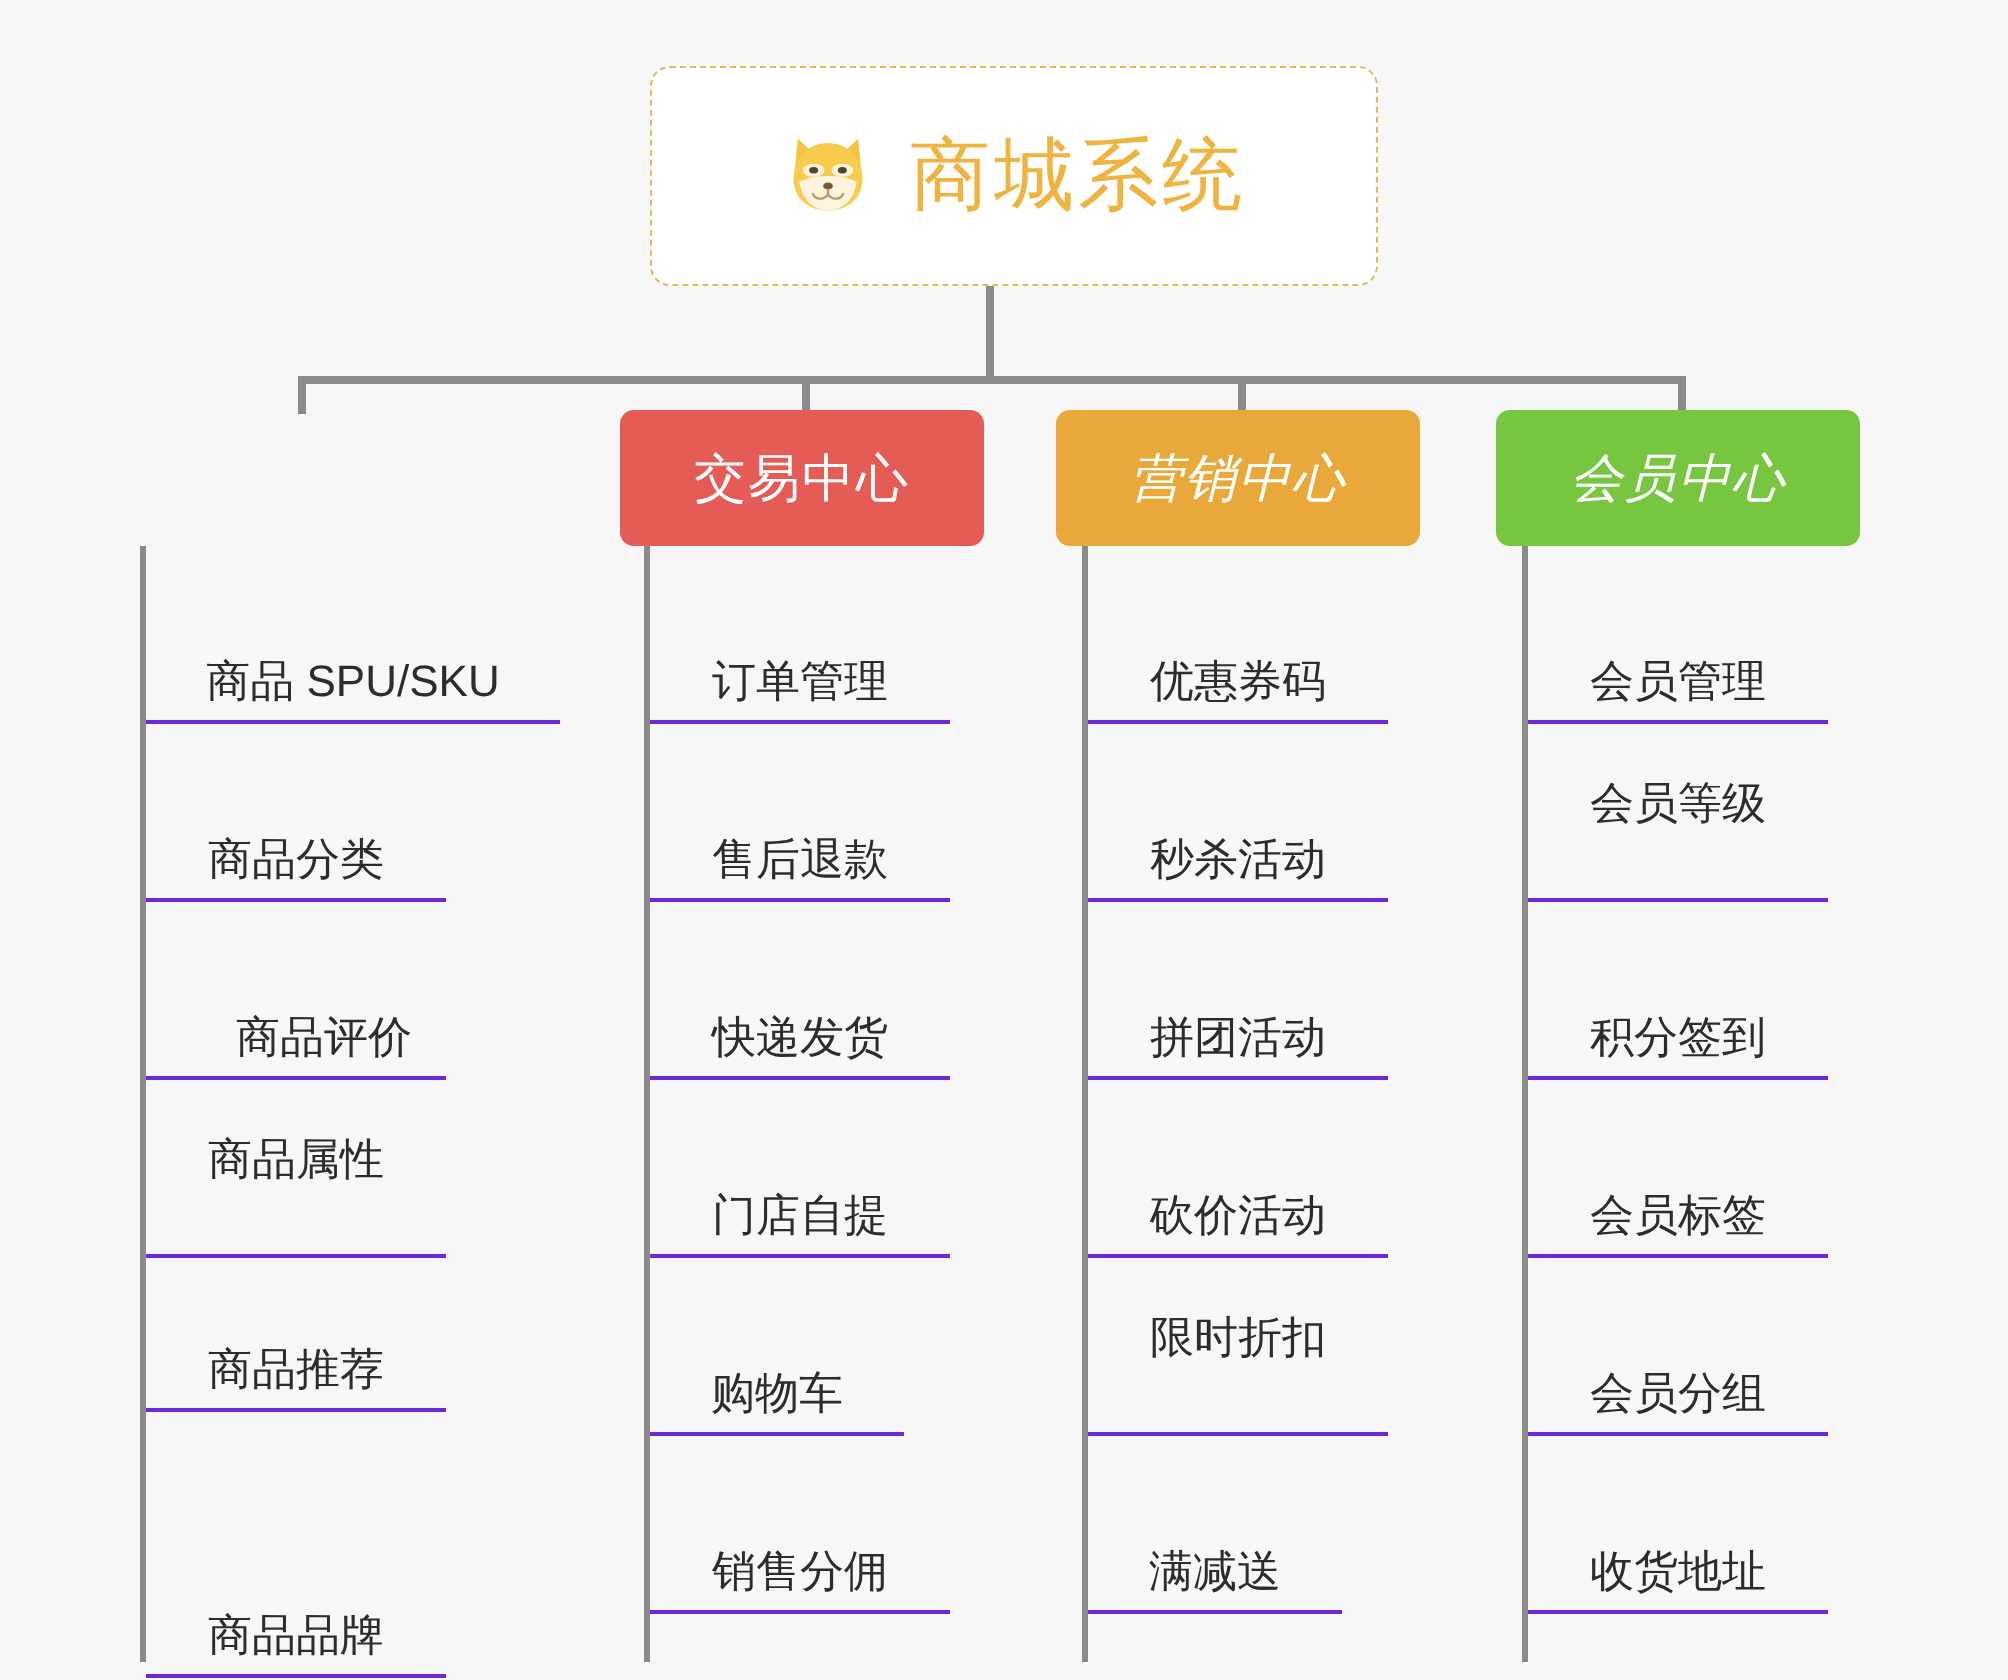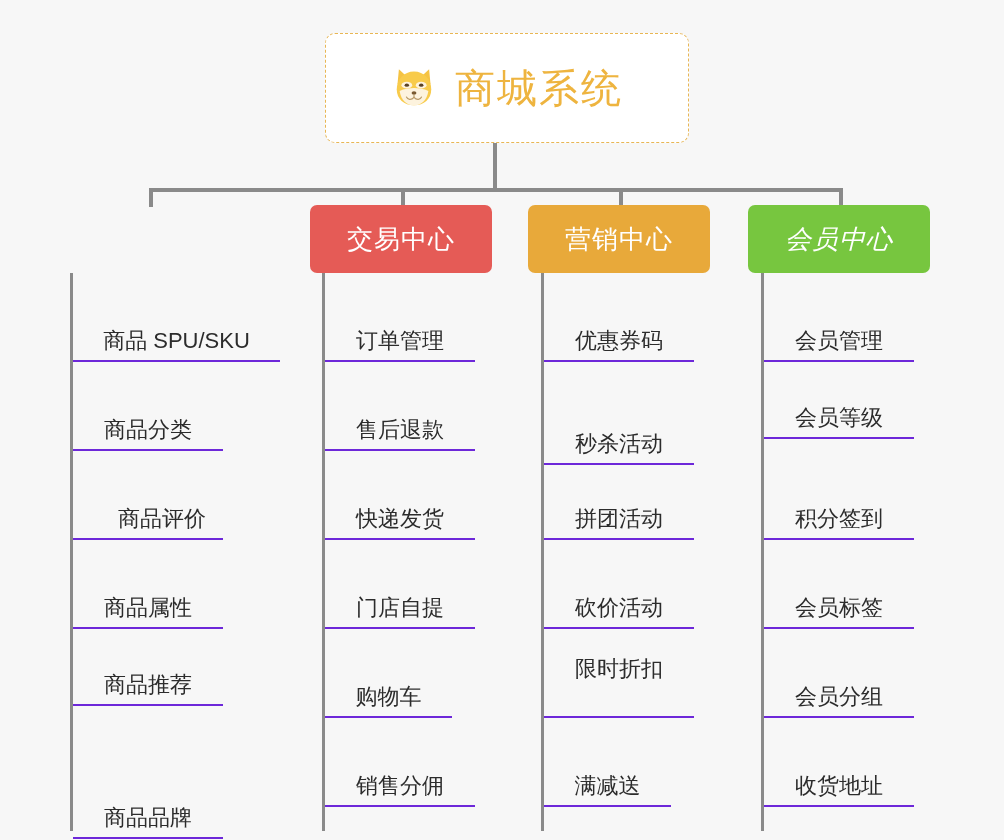--- a/index.html
+++ b/index.html
@@ -149,21 +149,21 @@
     <div class="leaf-spine" style="height:558px;"></div>
     <div class="leaf-item" style="top:0px; width:207px;">
       <span class="leaf-label">商品 SPU/SKU</span>
     </div>
     <div class="leaf-item" style="top:89px; width:150px;">
       <span class="leaf-label">商品分类</span>
     </div>
     <div class="leaf-item" style="top:178px; width:150px;padding-left:28px;">
       <span class="leaf-label">商品评价</span>
     </div>
-    <div class="leaf-item" style="top:267px; width:150px;">
+    <div class="leaf-item" style="top:267px; width:150px;align-items:center;">
       <span class="leaf-label">商品属性</span>
     </div>
     <div class="leaf-item" style="top:344px; width:150px;">
       <span class="leaf-label">商品推荐</span>
     </div>
     <div class="leaf-item" style="top:445px; width:150px;margin-top:32px;">
       <span class="leaf-label">商品品牌</span>
     </div>
   </div>
 
@@ -185,29 +185,29 @@
       <span class="leaf-label">门店自提</span>
     </div>
     <div class="leaf-item" style="top:356px; width:127px;">
       <span class="leaf-label">购物车</span>
     </div>
     <div class="leaf-item" style="top:445px; width:150px;">
       <span class="leaf-label">销售分佣</span>
     </div>
   </div>
 
-  <div class="cat-box" style="left:528px; width:182px; background:#e8a93a;">
+  <div class="cat-box" style="left:528px; width:182px; background:#e8a93a;font-style:italic;">
     <span>营销中心</span>
   </div>
   <div class="leaf-col" style="left:541px;">
     <div class="leaf-spine" style="height:558px;"></div>
     <div class="leaf-item" style="top:0px; width:150px;">
       <span class="leaf-label">优惠券码</span>
     </div>
-    <div class="leaf-item" style="top:89px; width:150px;margin-top:14px;">
+    <div class="leaf-item" style="top:89px; width:150px;">
       <span class="leaf-label">秒杀活动</span>
     </div>
     <div class="leaf-item" style="top:178px; width:150px;">
       <span class="leaf-label">拼团活动</span>
     </div>
     <div class="leaf-item" style="top:267px; width:150px;">
       <span class="leaf-label">砍价活动</span>
     </div>
     <div class="leaf-item" style="top:356px; width:150px;align-items:center;">
       <span class="leaf-label">限时折扣</span>
@@ -218,21 +218,21 @@
   </div>
 
   <div class="cat-box" style="left:748px; width:182px; background:#77c63f;font-style:italic;">
     <span>会员中心</span>
   </div>
   <div class="leaf-col" style="left:761px;">
     <div class="leaf-spine" style="height:558px;"></div>
     <div class="leaf-item" style="top:0px; width:150px;">
       <span class="leaf-label">会员管理</span>
     </div>
-    <div class="leaf-item" style="top:77px; width:150px;">
+    <div class="leaf-item" style="top:89px; width:150px;align-items:center;">
       <span class="leaf-label">会员等级</span>
     </div>
     <div class="leaf-item" style="top:178px; width:150px;">
       <span class="leaf-label">积分签到</span>
     </div>
     <div class="leaf-item" style="top:267px; width:150px;">
       <span class="leaf-label">会员标签</span>
     </div>
     <div class="leaf-item" style="top:356px; width:150px;">
       <span class="leaf-label">会员分组</span>

